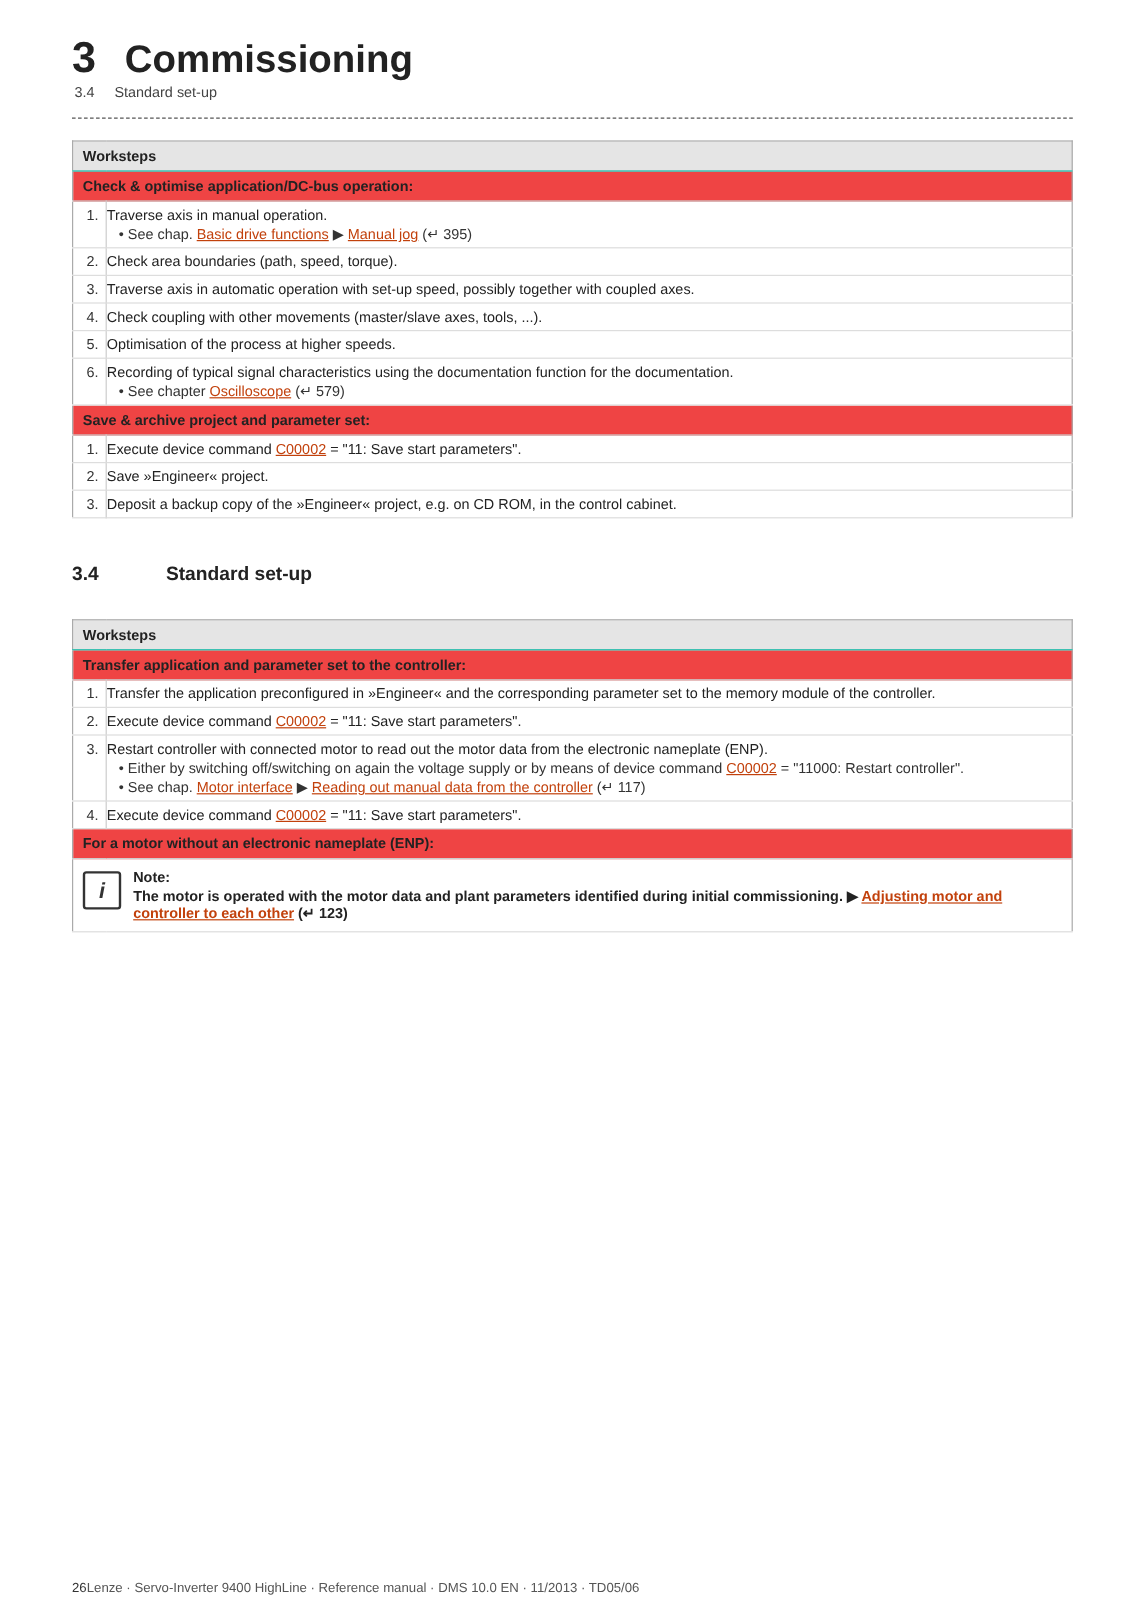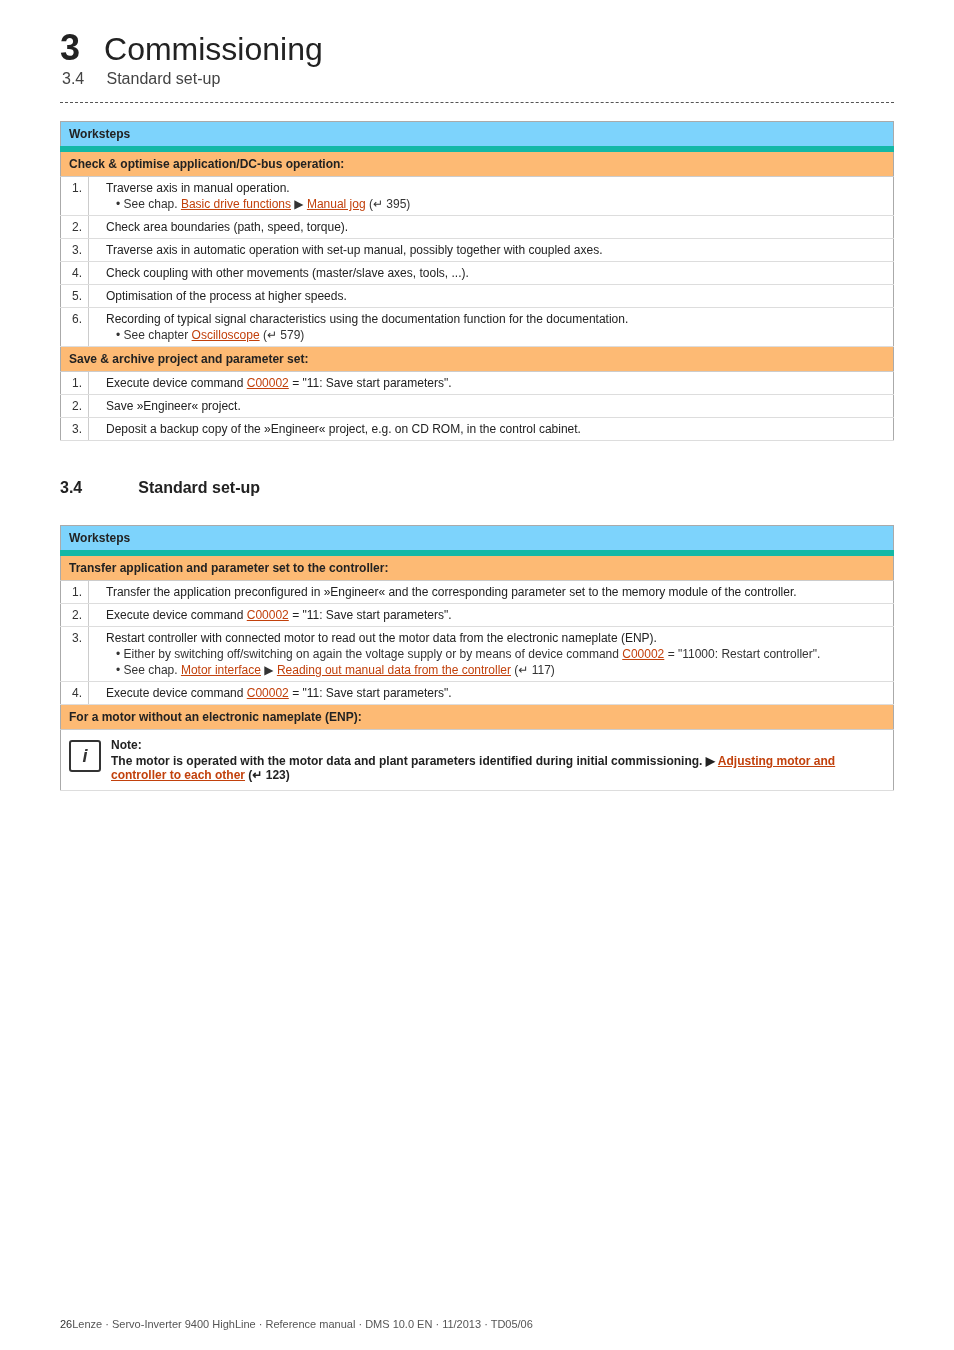--- a/index.html
+++ b/index.html
@@ -19,73 +19,73 @@
       gap: 24px;
       margin-bottom: 4px;
     }
     .chapter-number {
       font-size: 36px;
       font-weight: bold;
       line-height: 1;
     }
     .chapter-title {
       font-size: 32px;
-      font-weight: normal;
+      font-weight: bold;
       line-height: 1;
     }
     .section-label {
-      font-size: 16px;
+      font-size: 12px;
       color: #444;
       margin-bottom: 10px;
       margin-left: 2px;
     }
 
     .divider {
       border: none;
       border-top: 1px dashed #555;
       margin: 14px 0 18px 0;
     }
 
     .worksteps-table {
       width: 100%;
       border-collapse: collapse;
       border: 1px solid #aaa;
       margin-bottom: 28px;
     }
     .worksteps-table th.table-header {
-      background: #7dd3fc;
+      background: #e5e5e5;
       font-weight: bold;
       padding: 5px 8px;
       text-align: left;
-      border-bottom: 6px solid #14b8a6;
+      border-bottom: 1px solid #14b8a6;
       font-size: 12px;
     }
     .worksteps-table .section-row td {
-      background: #fdba74;
+      background: #ef4444;
       font-weight: bold;
       padding: 5px 8px;
       border-bottom: 1px solid #ccc;
       font-size: 12px;
     }
     .worksteps-table .step-row td {
       padding: 4px 8px;
       border-bottom: 1px solid #ddd;
       vertical-align: top;
       font-size: 12px;
     }
     .worksteps-table .step-row td.step-num {
       width: 28px;
       text-align: right;
       padding-right: 6px;
       color: #333;
       vertical-align: top;
       border-right: 1px solid #ccc;
     }
     .worksteps-table .step-row td.step-content {
-      padding-left: 17px;
+      padding-left: 0;
     }
     .worksteps-table .note-row td {
       padding: 8px 8px;
       border-bottom: 1px solid #ddd;
       vertical-align: top;
       font-size: 12px;
     }
 
     a { color: #c2410c; text-decoration: underline; }
 
@@ -189,21 +189,21 @@
     <tr class="step-row">
       <td class="step-num">2.</td>
       <td class="step-content">
         <span>Check area boundaries (path, speed, torque).</span>
       </td>
     </tr>
 
     <tr class="step-row">
       <td class="step-num">3.</td>
       <td class="step-content">
-        <span>Traverse axis in automatic operation with set-up manual, possibly together with coupled axes.</span>
+        <span>Traverse axis in automatic operation with set-up speed, possibly together with coupled axes.</span>
       </td>
     </tr>
 
     <tr class="step-row">
       <td class="step-num">4.</td>
       <td class="step-content">
         <span>Check coupling with other movements (master/slave axes, tools, ...).</span>
       </td>
     </tr>
 

